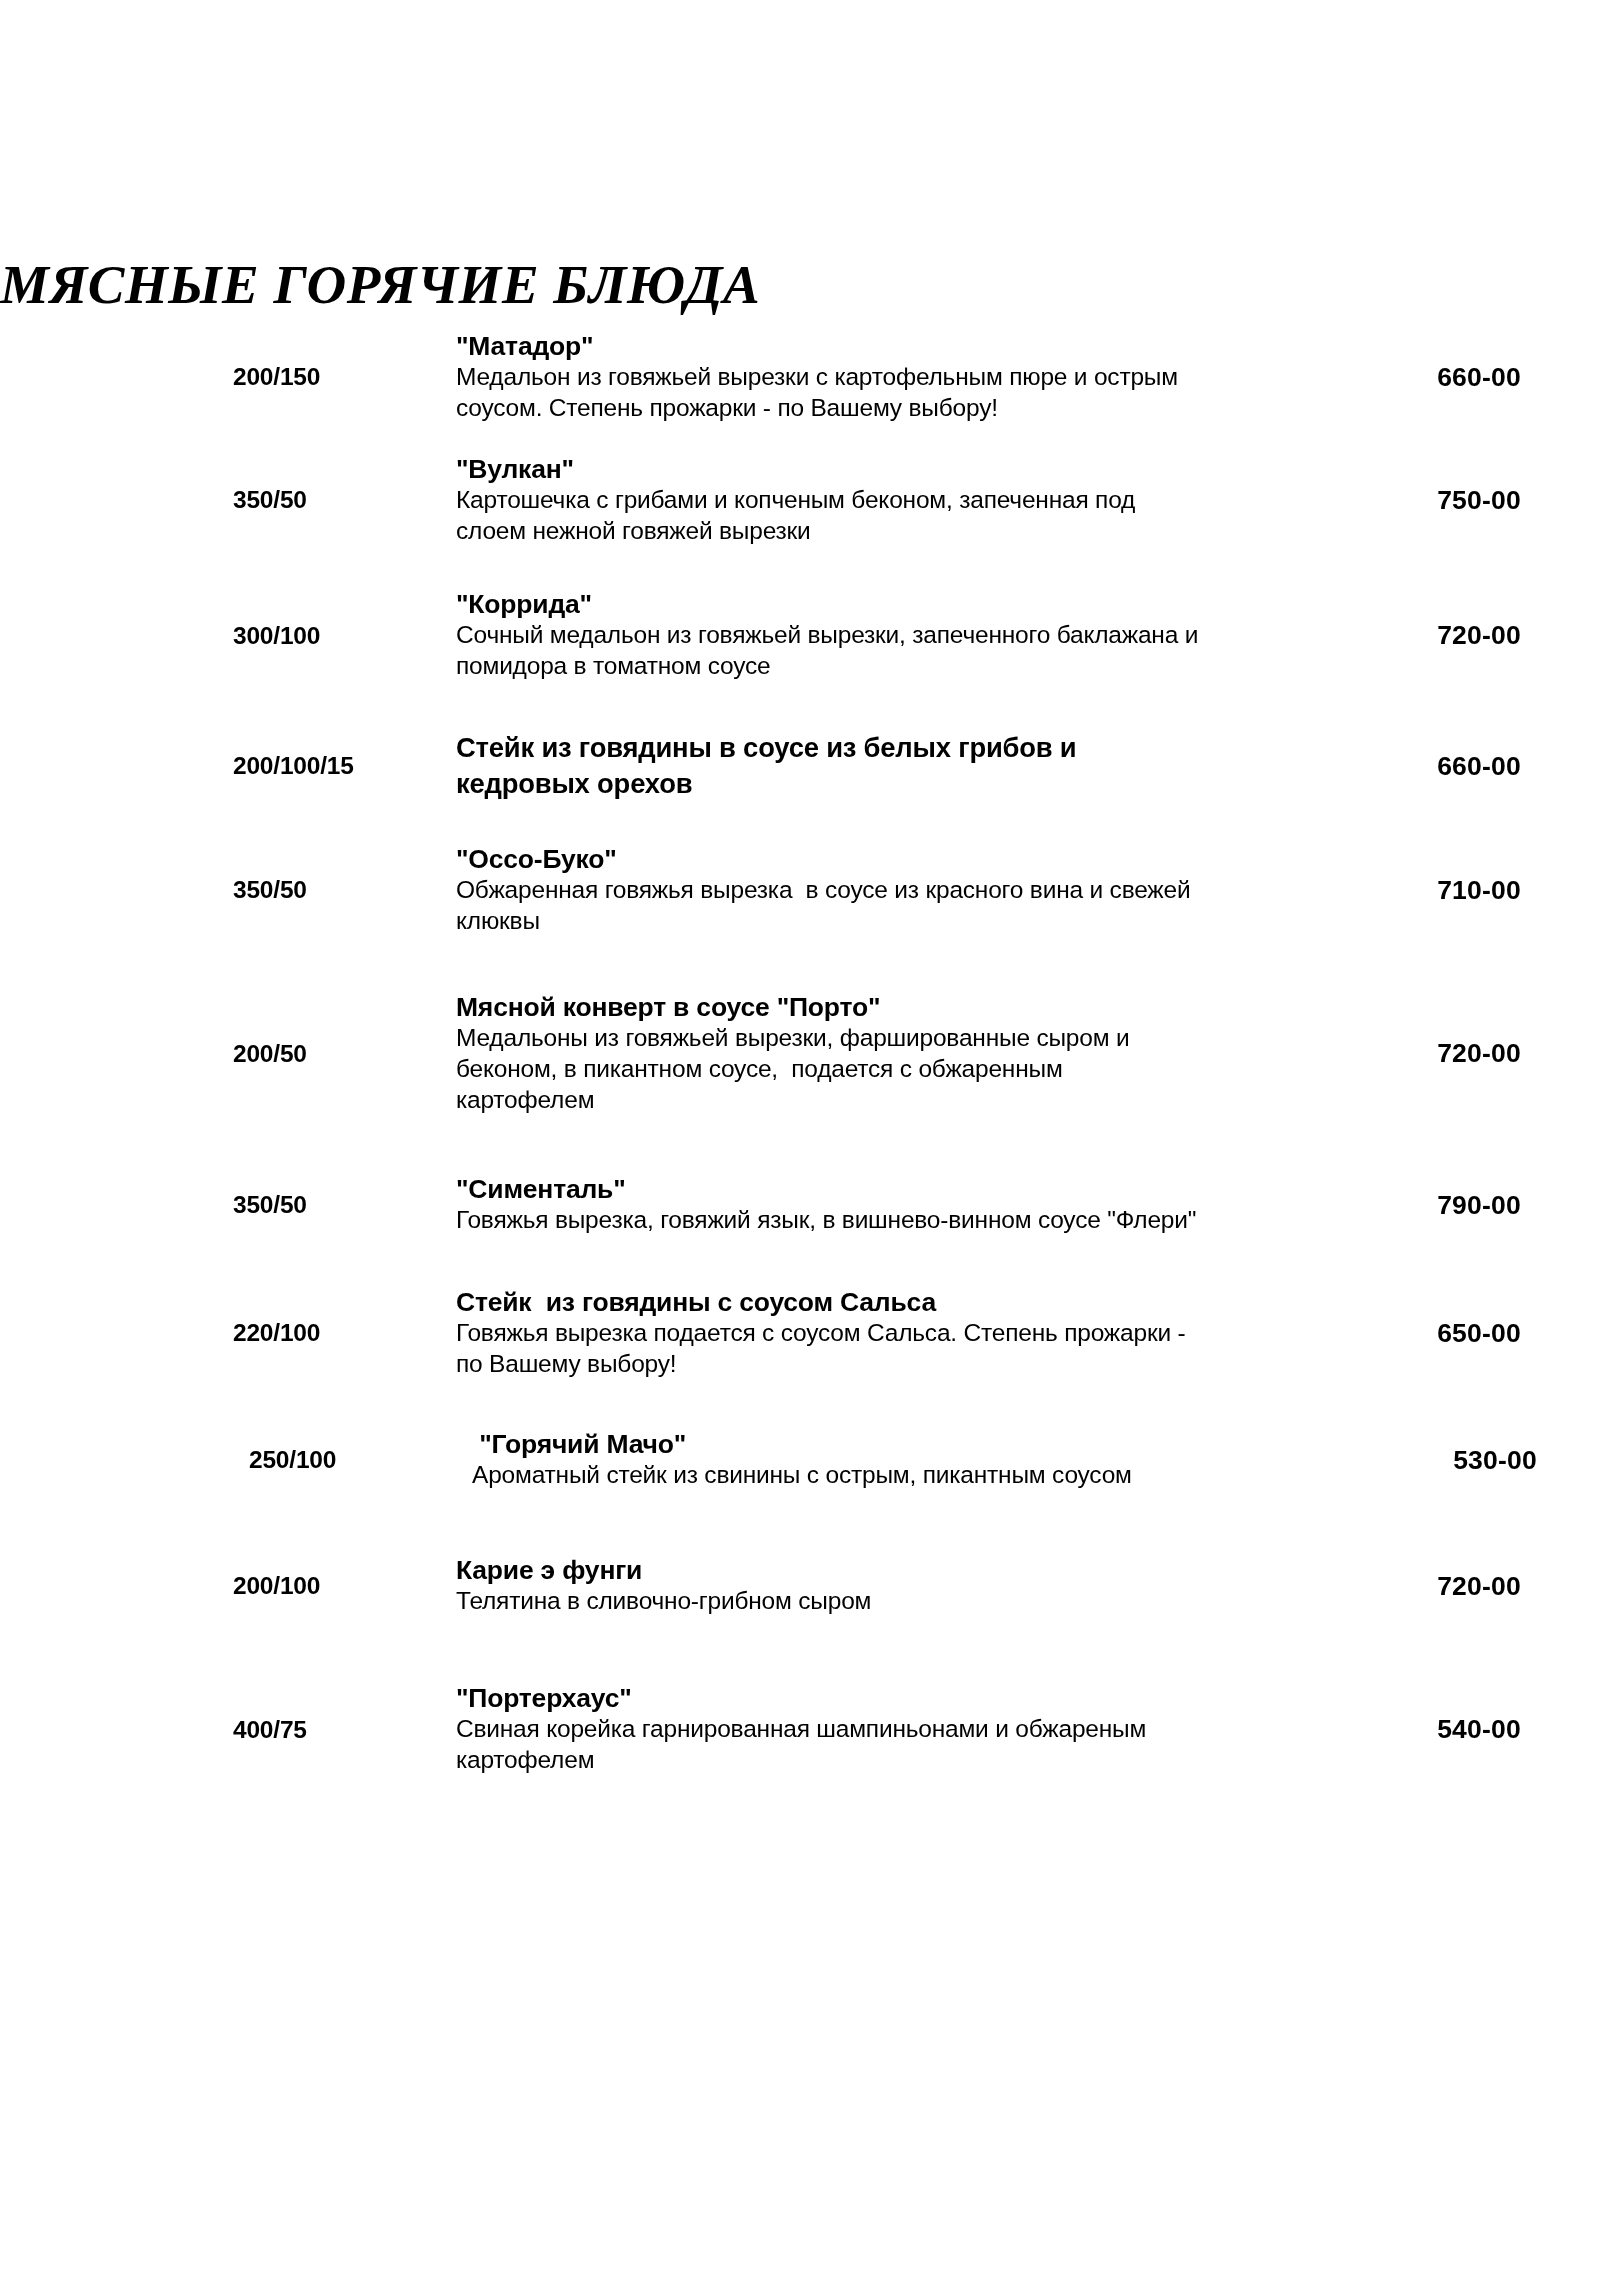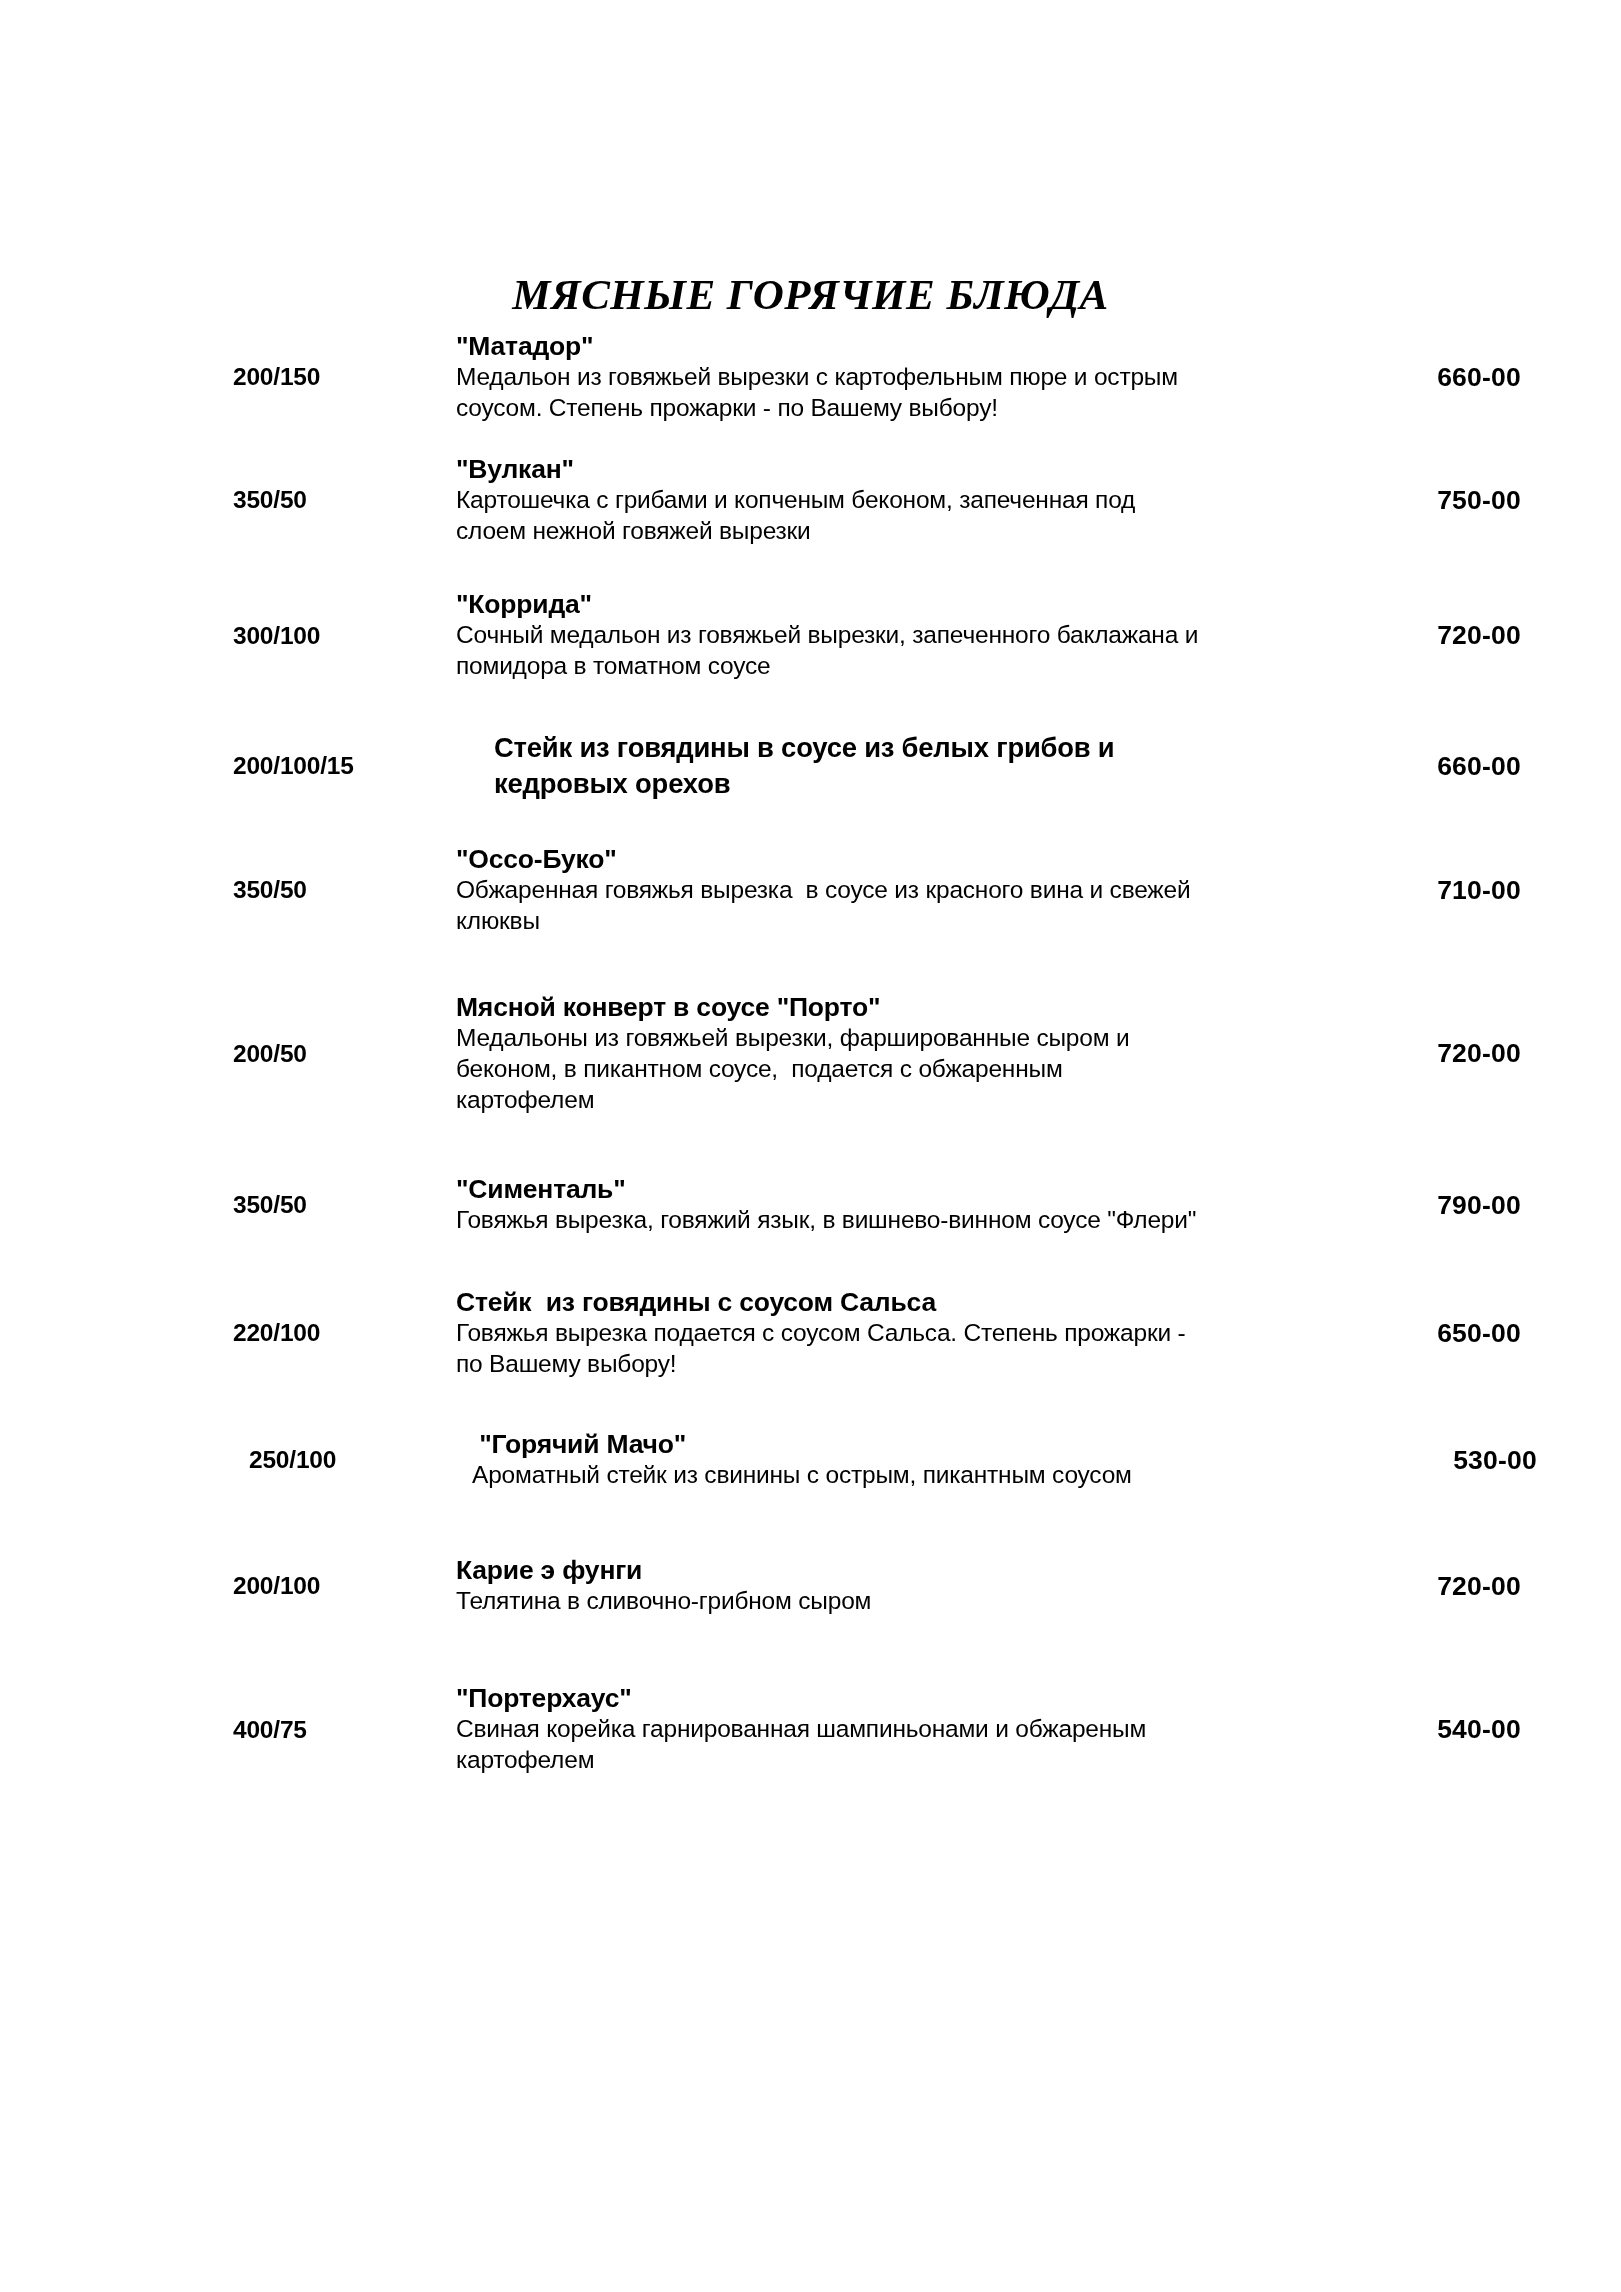--- a/index.html
+++ b/index.html
@@ -25,28 +25,27 @@
     height: 2293px;
     background: #ffffff;
   }
 
   
   .menu-title {
     position: absolute;
     left: 0;
     top: 253px;
     width: 1621px;
-    text-align: center;
+    text-align: left;
     font-family: "Liberation Serif", "DejaVu Serif", serif;
     font-weight: bold;
     font-style: italic;
-    font-size: 43px;
+    font-size: 55px;
     letter-spacing: 0.5px;
     white-space: nowrap;
-    margin-top: 17px;
   }
 
   
   .menu-list {
     position: absolute;
     left: 0;
     top: 323px;
     width: 1621px;
   }
 
@@ -102,21 +101,20 @@
     line-height: 1.26;
     letter-spacing: -0.2px;
     white-space: pre-wrap;
     max-width: 745px;
   }
 
   .dish-name.title-only {
     font-size: 27.4px;
     line-height: 1.32;
     max-width: 725px;
-    margin-left: 38px;
   }
 </style>
 </head>
 <body>
 
 <div class="page">
 
   <div class="menu-title">МЯСНЫЕ ГОРЯЧИЕ БЛЮДА</div>
 
   <div class="menu-list">

